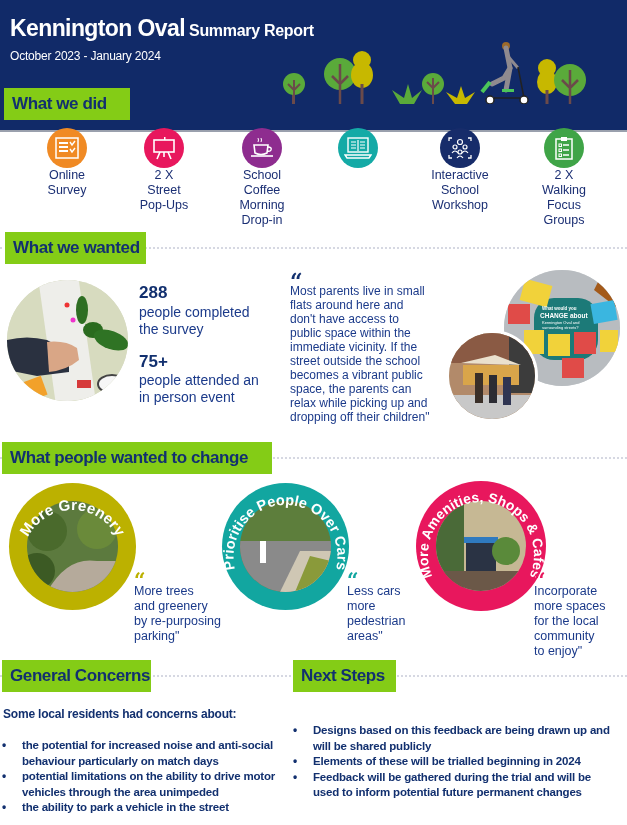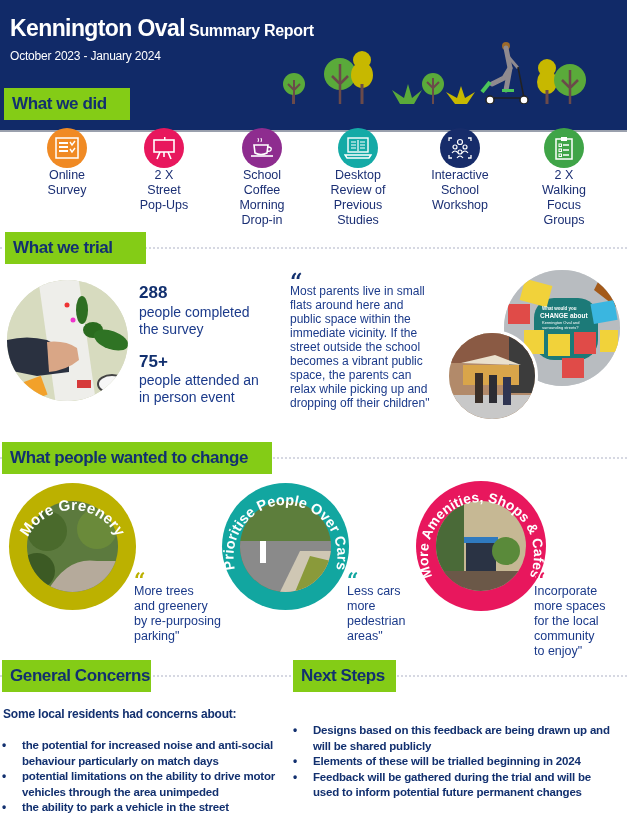--- a/index.html
+++ b/index.html
@@ -156,26 +156,20 @@
   </div>
 </div>
 
 <div class="activity" style="left:318px;">
   <div class="act-icon" style="background:#14aaa6;">
     <svg width="28" height="22" viewBox="0 0 28 22">
         <rect x="4" y="1" width="20" height="14" fill="none" stroke="#fff" stroke-width="1.4"></rect>
         <path d="M14 3 L14 14 M7 5 L12 5 M7 8 L12 8 M7 11 L12 11 M16 5 L21 5 M16 8 L21 8 M16 11 L21 11" stroke="#fff" stroke-width="1.2"></path>
         <path d="M1 18 L27 18 L25 21 L3 21 Z" fill="none" stroke="#fff" stroke-width="1.4"></path>
       </svg>
-  </div>
-  <div class="act-label">
-    <div>Desktop</div>
-      <div>Review of</div>
-      <div>Previous</div>
-      <div>Studies</div>
   </div>
 </div>
 
 <div class="activity" style="left:420px;">
   <div class="act-icon" style="background:#172c6a;">
     <svg width="26" height="24" viewBox="0 0 26 24">
         <path d="M2 5 L2 2 L5 2 M21 2 L24 2 L24 5 M2 19 L2 22 L5 22 M21 22 L24 22 L24 19" stroke="#fff" stroke-width="1.3" fill="none"></path>
         <circle cx="13" cy="6" r="2.5" fill="none" stroke="#fff" stroke-width="1.2"></circle>
         <circle cx="8" cy="11" r="2" fill="none" stroke="#fff" stroke-width="1.2"></circle>
         <circle cx="18" cy="11" r="2" fill="none" stroke="#fff" stroke-width="1.2"></circle>
@@ -204,21 +198,21 @@
   </div>
   <div class="act-label">
     <div>2 X</div>
       <div>Walking</div>
       <div>Focus</div>
       <div>Groups</div>
   </div>
 </div>
 
 <div class="dots" style="left:0; top:247px; width:627px;"></div>
-<div class="sec-head" style="left:5px; top:232px; width:141px;">What we trial</div>
+<div class="sec-head" style="left:5px; top:232px; width:141px;">What we wanted</div>
 
 <div class="photo" style="left:7px; top:280px; width:121px; height:121px; background:#d9dcc8;">
   <svg width="121" height="121" viewBox="0 0 121 121">
     <rect width="121" height="121" fill="#d7dbbf"></rect>
     <rect x="40" y="0" width="40" height="121" fill="#eeeeea" transform="rotate(-8 60 60)"></rect>
     <ellipse cx="75" cy="30" rx="6" ry="14" fill="#2e6e22"></ellipse>
     <ellipse cx="86" cy="50" rx="10" ry="8" fill="#2b6b1f"></ellipse>
     <ellipse cx="104" cy="60" rx="18" ry="9" fill="#2f7324" transform="rotate(20 104 60)"></ellipse>
     <path d="M0 60 Q20 55 40 60 L62 72 L62 92 L30 96 L0 90 Z" fill="#2a3140"></path>
     <path d="M40 62 Q58 60 70 68 L72 80 Q60 90 42 92 Z" fill="#d9a686"></path>
@@ -238,20 +232,21 @@
 <div class="stat-num" style="top:352px;">75+</div>
 <div class="stat-txt" style="top:372px;">
   <div>people attended an</div>
     <div>in person event</div>
 </div>
 
 <div class="big-quote">
   <span class="quote-mark">“</span>
   <div>Most parents live in small</div>
   <div>flats around here and</div>
+  <div>don't have access to</div>
   <div>public space within the</div>
   <div>immediate vicinity. If the</div>
   <div>street outside the school</div>
   <div>becomes a vibrant public</div>
   <div>space, the parents can</div>
   <div>relax while picking up and</div>
   <div>dropping off their children"</div>
 </div>
 
 <div class="photo" style="left:504px; top:270px; width:116px; height:116px; background:#cfd3d6;">

